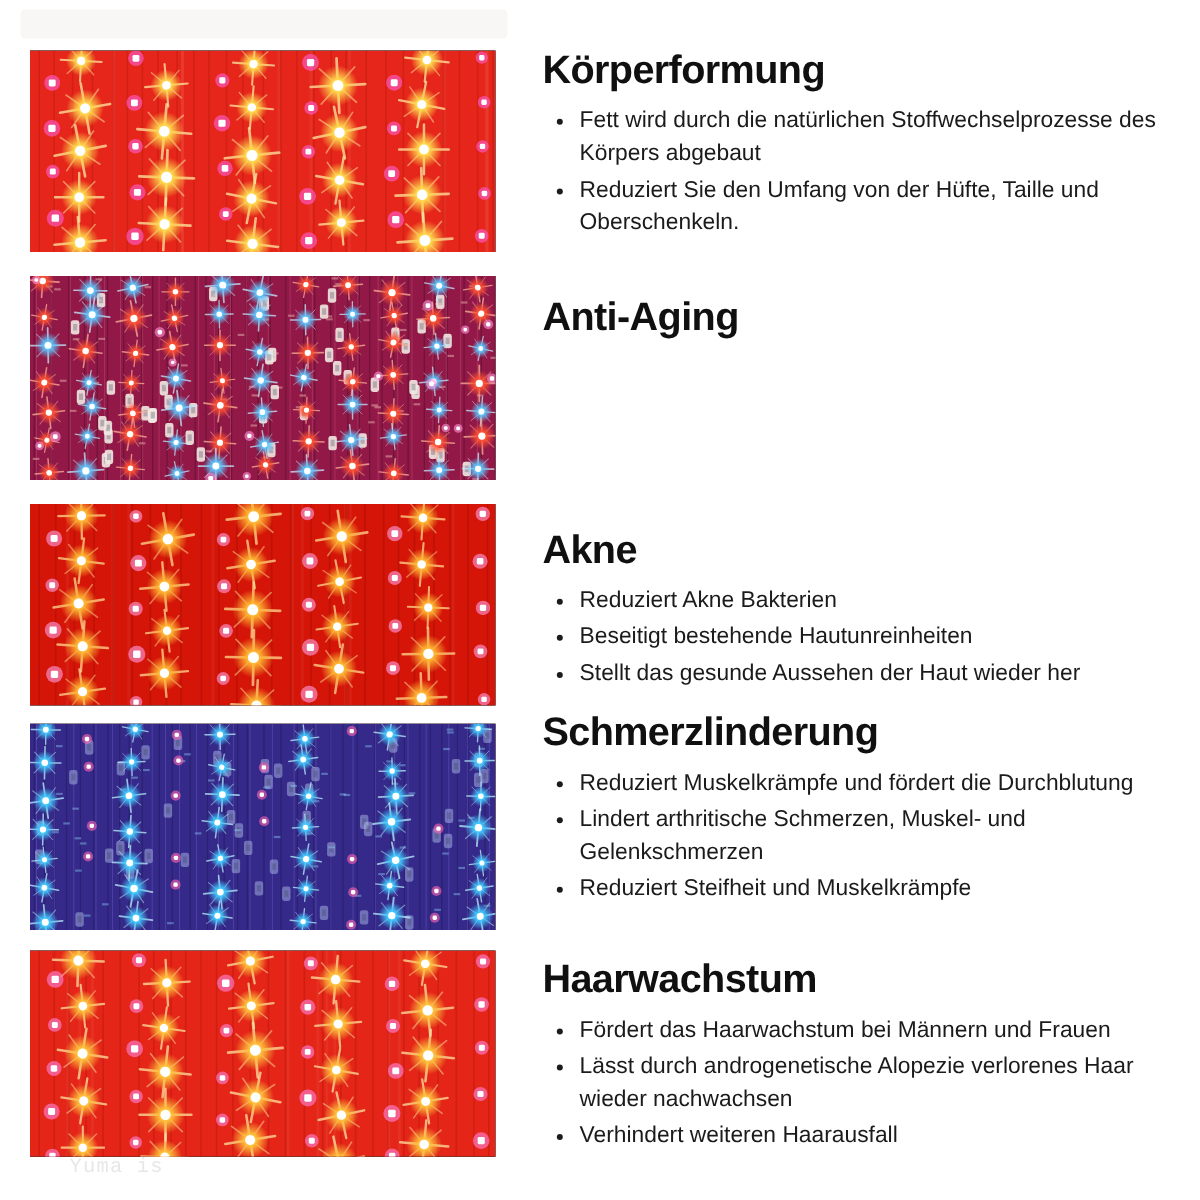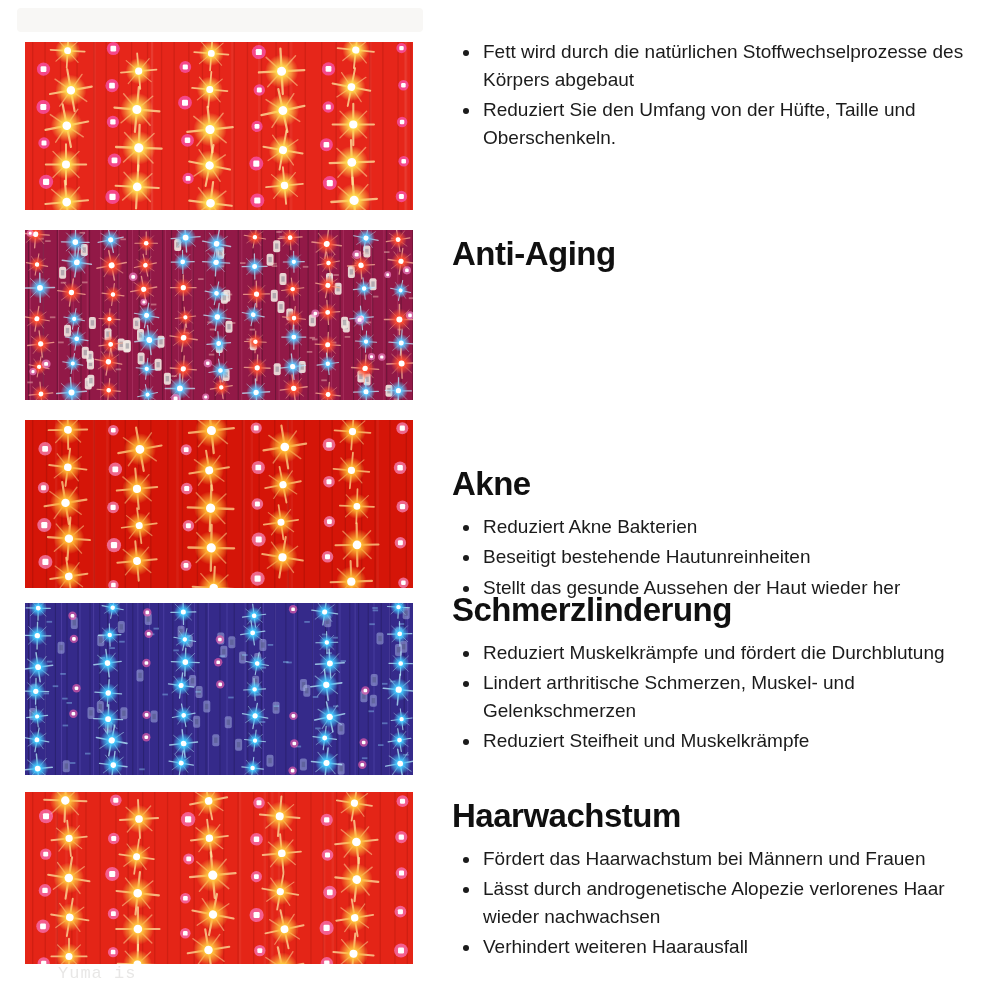--- a/index.html
+++ b/index.html
@@ -16,22 +16,22 @@
     overflow:hidden;background:#200;
   }
   .panel svg{display:block;}
   #p0{top:42px;height:168px;}
   #p1{top:230px;height:170px;}
   #p2{top:420px;height:168px;}
   #p3{top:603px;height:172px;}
   #p4{top:792px;height:172px;}
   .text-block{position:absolute;left:452px;width:540px;}
   #s0{top:38px;}
-  #s1{top:234px;}
-  #s2{top:464px;}
+  #s1{top:244px;}
+  #s2{top:438px;}
   #s3{top:590px;}
   #s4{top:796px;}
   .text-block h2{
     margin:0 0 9px 0;font-size:33px;line-height:1.2;font-weight:700;
     color:#101010;letter-spacing:-0.5px;
   }
   .text-block ul{
     margin:0;padding:0 0 0 29px;font-size:19px;line-height:1.45;color:#1b1b1b;
   }
   .text-block li{margin:0 0 3px 0;padding-left:2px;}
@@ -2415,20 +2415,21 @@
           <rect x="-2.5504510370106437" y="-2.5504510370106437" width="5.100902074021287" height="5.100902074021287" rx="1.2" fill="#ffffff"></rect>
         </g>
         <g transform="translate(376.0 158.5)">
           <circle r="6.9" fill="#ff86df" opacity="0.6"></circle>
           <rect x="-2.9771329394541683" y="-2.9771329394541683" width="5.954265878908337" height="5.954265878908337" rx="1.2" fill="#ffffff"></rect>
         </g>
       </svg>
     </figure>
 
   <section class="text-block" id="s0">
+    <h2>Körperformung</h2>
     <ul>
         <li>Fett wird durch die natürlichen Stoffwechselprozesse des Körpers abgebaut</li>
         <li>Reduziert Sie den Umfang von der Hüfte, Taille und Oberschenkeln.</li>
       </ul>
   </section>
 
   <section class="text-block" id="s1">
     <h2>Anti-Aging</h2>
   </section>
 

